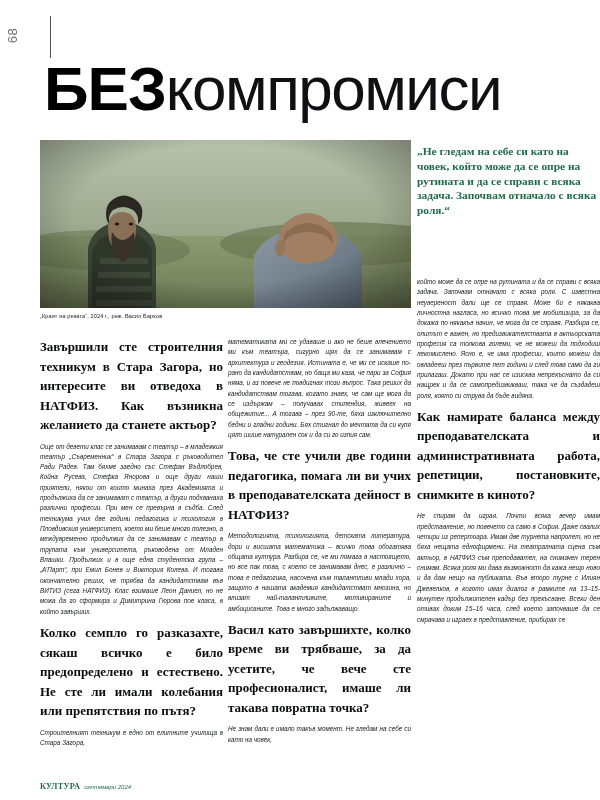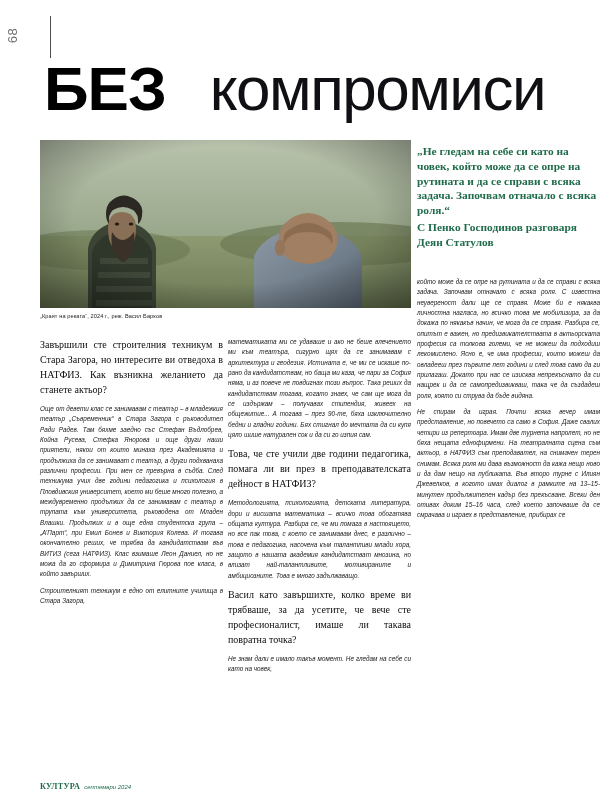--- a/index.html
+++ b/index.html
@@ -31,21 +31,20 @@
   }
   .title-bez{
     font-family:"Liberation Sans",sans-serif;
     font-weight:bold;font-size:62px;color:#000000;
     letter-spacing:-1px;
   }
   .title-komp{
     font-family:"Liberation Sans",sans-serif;
     font-weight:normal;font-size:62px;color:#101014;
     letter-spacing:-1.5px;
-    margin-left:44px;
   }
 
   
   .photo{
     position:absolute;left:40px;top:140px;width:371px;height:168px;
     overflow:hidden;background:#2b2f23;
   }
   .photo svg{display:block;width:100%;height:100%;}
   .caption{
     position:absolute;left:40px;top:313px;width:371px;
@@ -75,22 +74,22 @@
     font-style:italic;
     font-size:6.35px;
     line-height:1.63;
     color:#16181a;
     text-align:justify;
   }
   .col p{margin:0 0 6px 0;}
   .col p.q{
     font-style:normal;
     font-family:"Liberation Serif",serif;
-    font-weight:normal;
-    font-size:10px;
+    font-weight:bold;
+    font-size:13px;
     line-height:1.50;
     color:#0c0d0e;
     margin-bottom:7px;
   }
   #col1{left:40px;top:337px;height:430px;}
   #col2{left:228px;top:337px;height:430px;}
   #col3{left:417px;top:277px;height:490px;}
 
   
   .footer{
@@ -168,37 +167,38 @@
         <path d="M246 92 q22 -18 44 0 q4 6 2 12 q-4 -12 -24 -12 q-20 0 -24 12 q-2 -6 2 -12 z" fill="#8c6c51"></path>
         <ellipse cx="240" cy="108" rx="5" ry="8" fill="#96765b"></ellipse>
       </g>
       <rect x="0" y="0" width="371" height="168" fill="url(#vig)"></rect>
     </svg>
   </div>
   <div class="caption">„Краят на реката“, 2024 г., реж. Васил Барков</div>
 
   <div class="pullquote">
     <span>„Не гледам на себе си като на човек, който може да се опре на рутината и да се справи с всяка задача. Започвам отначало с всяка роля.“</span>
-    <span class="pq-attrib">С Пенко Господинов разговаря Деян Статулов</span>
   </div>
 
   <div class="col" id="col1">
       <p class="q">Завършили сте строителния техникум в Стара Загора, но интересите ви отведоха в НАТФИЗ. Как възникна желанието да станете актьор?</p>
       <p>Още от девети клас се занимавам с театър – в младежкия театър „Съвременник“ в Стара Загора с ръководител Ради Радев. Там бяхме заедно със Стефан Въдлобрев, Койна Русева, Стефка Янорова и още други наши приятели, някои от които минаха през Академията и продължиха да се занимават с театър, а други подхванаха различни професии. При мен се превърна в съдба. След техникума учих две години педагогика и психология в Пловдивския университет, което ми беше много полезно, а междувременно продължих да се занимавам с театър в трупата към университета, ръководена от Младен Влашки. Продължих и в още една студентска група – „А’Парт“, при Емил Бонев и Виктория Колева. И тогава окончателно реших, че трябва да кандидатствам във ВИТИЗ (сега НАТФИЗ). Клас взимаше Леон Даниел, но не можа да го сформира и Димитрина Гюрова пое класа, в който завърших.</p>
+      <p class="q">Колко семпло го разказахте, сякаш всичко е било предопределено и естествено. Не сте ли имали колебания или препятствия по пътя?</p>
       <p>Строителният техникум е едно от елитните училища в Стара Загора,</p>
     </div>
   <div class="col" id="col2">
       <p>математиката ми се удаваше и ако не беше влечението ми към театъра, сигурно щях да се занимавам с архитектура и геодезия. Истината е, че ми се искаше по-рано да кандидатствам, но баща ми каза, че пари за София няма, и аз повече не повдигнах този въпрос. Така реших да кандидатствам тогава, когато знаех, че сам ще мога да се издържам – получавах стипендия, живеех на общежитие... А тогава – през 90-те, бяха изключително бедни и гладни години. Бях стигнал до мечтата да си купя цяло шише натурален сок и да си го изпия сам.</p>
-      <p class="q">Това, че сте учили две години педагогика, помага ли ви през в преподавателската дейност в НАТФИЗ?</p>
+      <p class="q">Това, че сте учили две години педагогика, помага ли ви учих в преподавателската дейност в НАТФИЗ?</p>
       <p>Методологията, психологията, детската литература, дори и висшата математика – всичко това обогатява общата култура. Разбира се, че ми помага в настоящето, но все пак това, с което се занимавам днес, е различно – това е педагогика, насочена към талантливи млади хора, защото в нашата академия кандидатстват мнозина, но влизат най-талантливите, мотивираните и амбициозните. Това е много задължаващо.</p>
       <p class="q">Васил като завършихте, колко време ви трябваше, за да усетите, че вече сте професионалист, имаше ли такава повратна точка?</p>
       <p>Не знам дали е имало такъв момент. Не гледам на себе си като на човек,</p>
     </div>
   <div class="col" id="col3">
       <p>който може да се опре на рутината и да се справи с всяка задача. Започвам отначало с всяка роля. С известна неувереност дали ще се справя. Може би е някаква личностна нагласа, но всичко това ме мобилизира, за да докажа по някакъв начин, че мога да се справя. Разбира се, опитът е важен, но предизвикателствата в актьорската професия са толкова големи, че не можеш да подходиш лекомислено. Ясно е, че има професии, които можеш да овладееш през първите пет години и след това само да ги прилагаш. Докато при нас се изисква непрекъснато да си нащрек и да се самопредизвикваш, така че да създадеш роля, която си струва да бъде видяна.</p>
+      <p class="q">Как намирате баланса между преподавателската и административната работа, репетиции, постановките, снимките в киното?</p>
       <p>Не спирам да играя. Почти всяка вечер имам представление, но повечето са само в София. Даже свалих четири из репертоара. Имам две турнета напролет, но не бяха нещата еднофирмени. На театралната сцена съм актьор, в НАТФИЗ съм преподавател, на снимачен терен снимам. Всяка роля ми дава възможност да кажа нещо ново и да дам нещо на публиката. Във второ турне с Илиян Джевелков, в когото имах диалог в рамките на 13–15-минутен продължителен кадър без прекъсване. Всеки ден отивах доким 15–16 часа, след което започваше да се смрачава и играех в представление, прибирах се</p>
     </div>
 
   <div class="footer">
     <span class="footer-brand">КУЛТУРА</span>
     <span class="footer-date">септември 2024</span>
   </div>
 
 </div>
 

